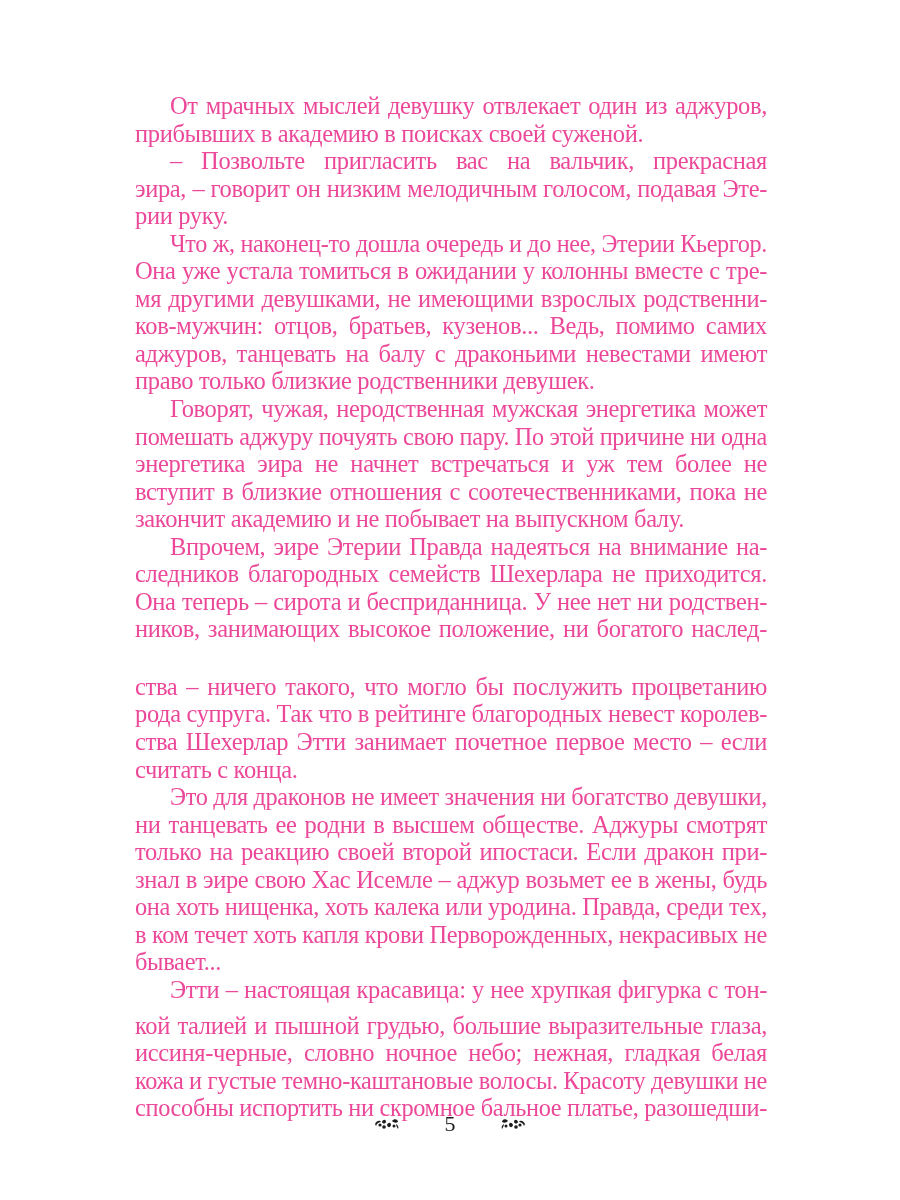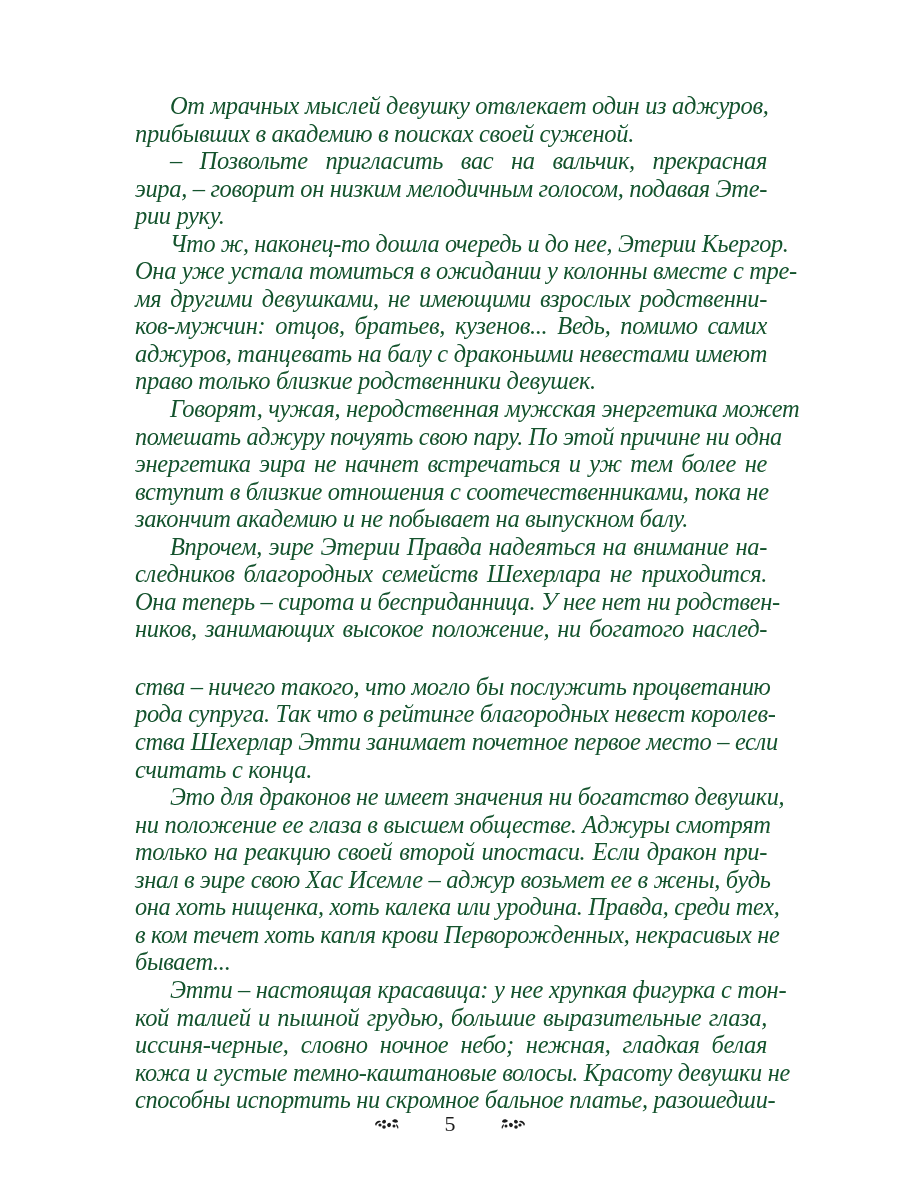--- a/index.html
+++ b/index.html
@@ -21,23 +21,22 @@
       background: #ffffff;
     }
     .text-block {
       position: absolute;
       left: 135px;
       top: 92px;
       width: 632px;
       font-family: "Liberation Serif", "DejaVu Serif", serif;
       font-size: 24.5px;
       line-height: 27.55px;
-      color: #14532d;
+      color: #ec4899;
       letter-spacing: -0.35px;
-      font-style: italic;
     }
     .line {
       display: block;
       white-space: nowrap;
       height: 27.55px;
       text-align: justify;
       text-align-last: justify;
       transform-origin: left center;
     }
     .line.last {
@@ -112,31 +111,31 @@
       <span class="line" style="width: 632px; box-sizing: border-box;">Она теперь – сирота и бесприданница. У нее нет ни родствен-</span>
       <span class="line" style="width: 632px; box-sizing: border-box;">ников, занимающих высокое положение, ни богатого наслед-</span>
       <span class="line" style="width: 632px; box-sizing: border-box; margin-top: 30px;">ства – ничего такого, что могло бы послужить процветанию</span>
       <span class="line" style="width: 632.812px; padding-left: 0px; box-sizing: border-box; transform: scaleX(0.998716);">рода супруга. Так что в рейтинге благородных невест королев-</span>
       <span class="line" style="width: 632px; box-sizing: border-box;">ства Шехерлар Этти занимает почетное первое место – если</span>
       <span class="line last" style="width: 632px; box-sizing: border-box;">считать с конца.</span>
     </div>
 
     <div>
       <span class="line indent" style="width: 637.111px; padding-left: 35.2831px; box-sizing: border-box; transform: scaleX(0.991978);">Это для драконов не имеет значения ни богатство девушки,</span>
-      <span class="line" style="width: 632px; box-sizing: border-box;">ни положение ее глаза в высшем обществе. Аджуры смотрят</span>
+      <span class="line" style="width: 632px; box-sizing: border-box;">ни танцевать ее родни в высшем обществе. Аджуры смотрят</span>
       <span class="line" style="width: 632px; box-sizing: border-box;">только на реакцию своей второй ипостаси. Если дракон при-</span>
       <span class="line" style="width: 632px; box-sizing: border-box;">знал в эире свою Хас Исемле – аджур возьмет ее в жены, будь</span>
       <span class="line" style="width: 636.312px; padding-left: 0px; box-sizing: border-box; transform: scaleX(0.993223);">она хоть нищенка, хоть калека или уродина. Правда, среди тех,</span>
       <span class="line" style="width: 634.938px; padding-left: 0px; box-sizing: border-box; transform: scaleX(0.995374);">в ком течет хоть капля крови Перворожденных, некрасивых не</span>
       <span class="line last" style="width: 632px; box-sizing: border-box;">бывает...</span>
     </div>
 
     <div>
       <span class="line indent" style="width: 632px; box-sizing: border-box;">Этти – настоящая красавица: у нее хрупкая фигурка с тон-</span>
-      <span class="line" style="width: 632px; box-sizing: border-box;">кой талией и пышной грудью, большие выразительные глаза,</span>
+      <span class="line" style="width: 632px; box-sizing: border-box; margin-top: 8px;">кой талией и пышной грудью, большие выразительные глаза,</span>
       <span class="line" style="width: 632px; box-sizing: border-box;">иссиня-черные, словно ночное небо; нежная, гладкая белая</span>
       <span class="line" style="width: 636.344px; padding-left: 0px; box-sizing: border-box; transform: scaleX(0.993174);">кожа и густые темно-каштановые волосы. Красоту девушки не</span>
       <span class="line" style="width: 635.734px; padding-left: 0px; box-sizing: border-box; transform: scaleX(0.994126);">способны испортить ни скромное бальное платье, разошедши-</span>
     </div>
   </div>
 
   <div class="footer">
     <span class="ornament">
       <svg width="26" height="16" viewBox="0 0 26 16">
         <g fill="#1c1c1c">

